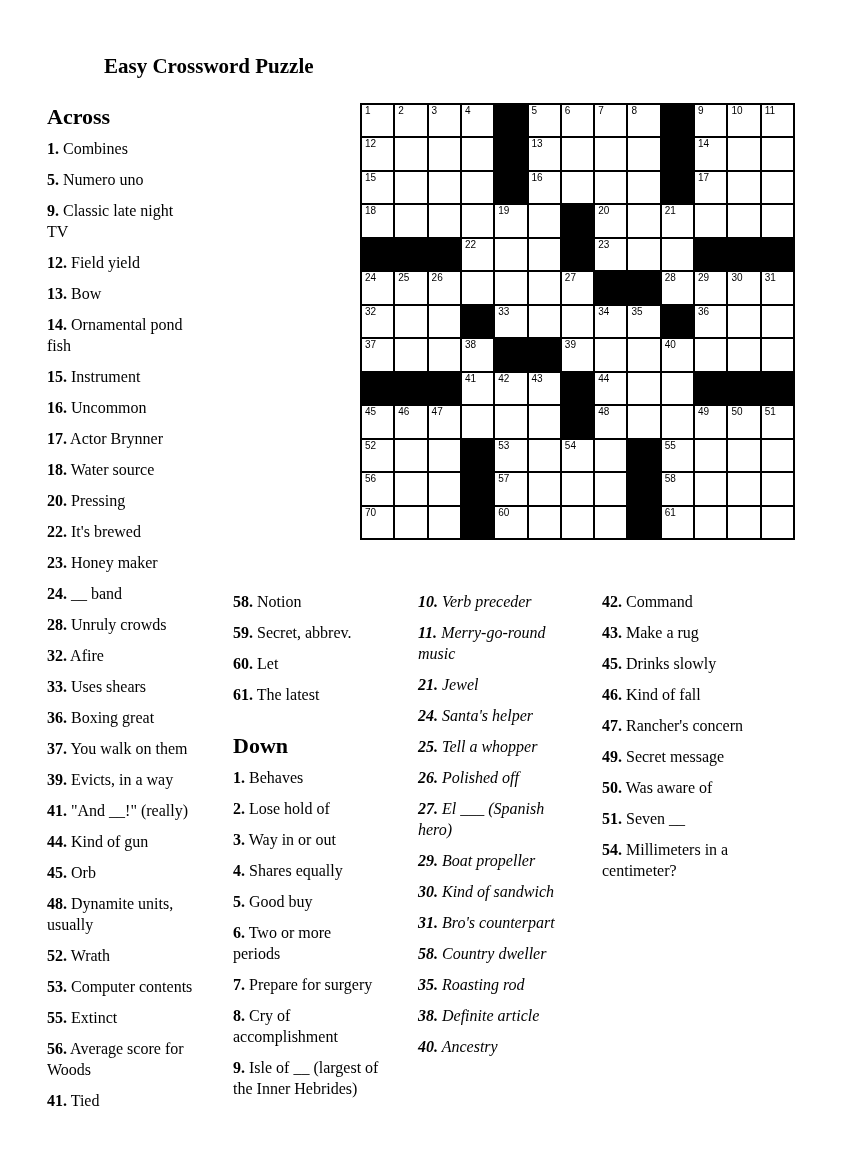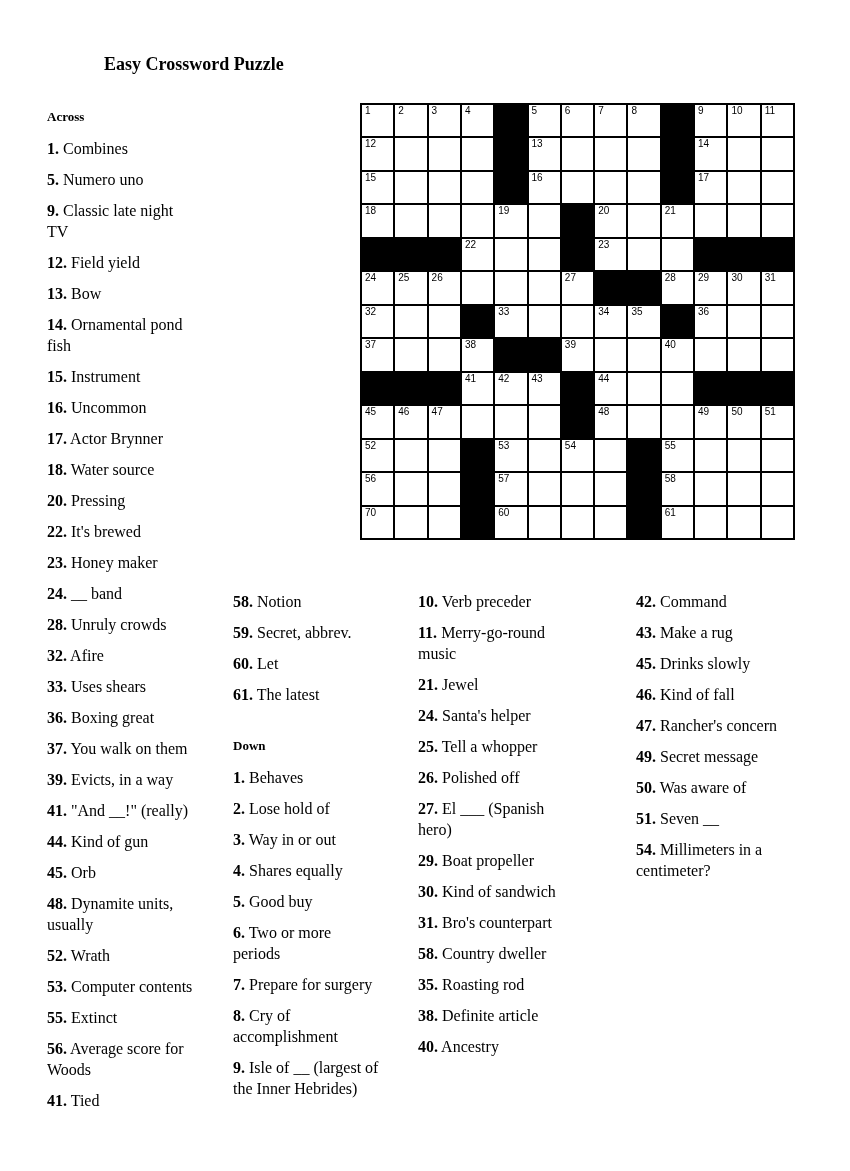--- a/index.html
+++ b/index.html
@@ -13,21 +13,21 @@
     height: 1171px;
     background: #ffffff;
     color: #000000;
     overflow: hidden;
   }
   .title {
     position: absolute;
     left: 104px;
     top: 54px;
     font-family: "Liberation Serif", serif;
-    font-size: 18px;
+    font-size: 21px;
     font-weight: bold;
     color: #000000;
     white-space: nowrap;
   }
   
   .grid {
     position: absolute;
     left: 360px;
     top: 103px;
     width: 435px;
@@ -59,30 +59,30 @@
   
   .clue-col {
     position: absolute;
     font-family: "Liberation Serif", serif;
     font-size: 16px;
     line-height: 21px;
     color: #000000;
   }
   .clue-col p { margin: 0 0 10px 0; }
   .clue-col p.heading {
-    font-size: 13px;
+    font-size: 22px;
     font-weight: bold;
     margin-bottom: 11px;
   }
   .clue-col p.heading.gap { margin-top: 30px; }
   .clue b { font-weight: bold; }
   .col1 { left: 47px;  top: 106px; width: 146px; }
   .col2 { left: 233px; top: 591px; width: 146px; }
-  .col3 { left: 418px; top: 591px; width: 151px; }
-  .col4 { left: 636px; top: 591px; width: 156px; }
+  .col3 { left: 418px; top: 591px; width: 151px; font-style: italic; }
+  .col4 { left: 602px; top: 591px; width: 156px; }
 </style>
 </head>
 <body>
 
 <div class="page">
   <div class="title">Easy Crossword Puzzle</div>
   <div class="grid" id="grid">
       <div class="cell">
         <span class="num">1</span>
       </div>

